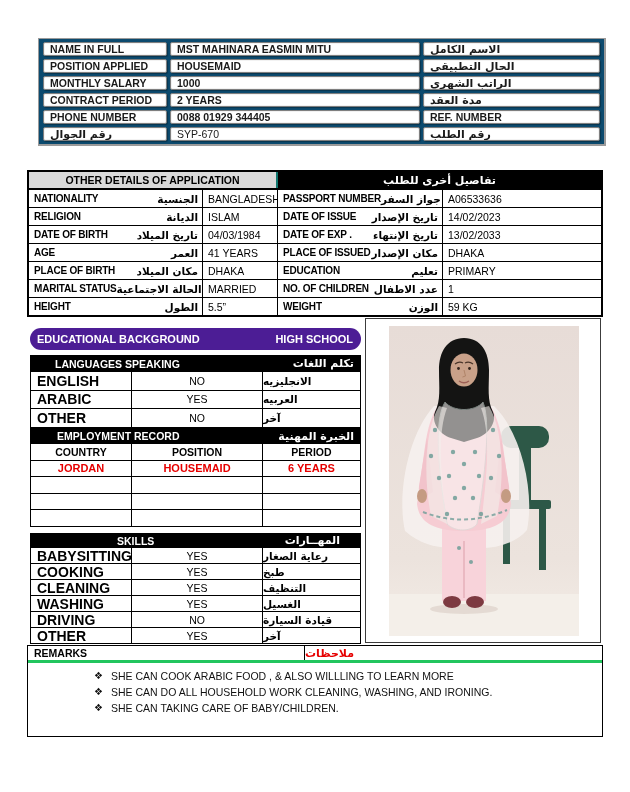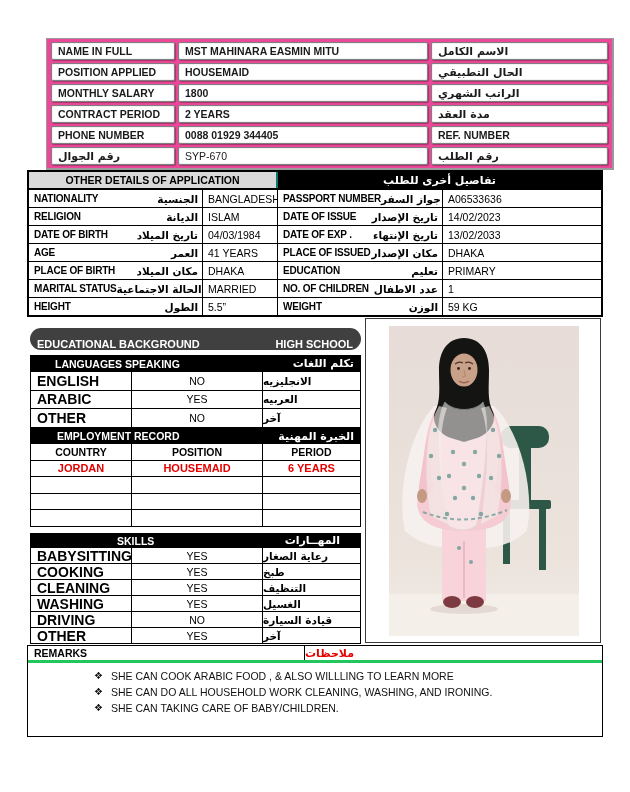--- a/index.html
+++ b/index.html
@@ -2,23 +2,23 @@
 <html><head>
 <meta charset="utf-8">
 <style>
   * { margin:0; padding:0; box-sizing:border-box; }
   html,body { background:#fff; }
   body { font-family:"Liberation Sans","DejaVu Sans",sans-serif; }
   .page { position:relative; width:630px; height:792px; background:#ffffff; overflow:hidden; }
   .ar { font-family:"DejaVu Sans",sans-serif; direction:rtl; }
 
   
-  .t1wrap { position:absolute; left:46px; top:38px; width:568px; height:132px;
+  .t1wrap { position:absolute; left:38px; top:38px; width:568px; height:108px;
             border:1px solid #9a9a9a; border-right-width:2px; border-bottom-width:2px;
-            padding:3px 4px; background:#ec4899; }
+            padding:3px 4px; background:#0c4a6e; }
   .t1grid { display:grid; width:100%; height:100%;
             grid-template-columns:124px 250px 1fr; grid-auto-rows:1fr; gap:3px; }
   .t1cell { background:#fff; border:1px solid #7f7f7f; border-radius:2px;
             box-shadow:1px 1px 1px rgba(0,0,0,.3), inset 0 0 0 1px #f2f2f2;
             display:flex; align-items:center; padding:0 6px;
             font-size:10.5px; font-weight:bold; color:#1a1a1a; white-space:nowrap; overflow:hidden;}
   .t1cell.arc { justify-content:flex-end; font-size:11px; }
   .t1cell.plain { font-weight:normal; }
 
   
@@ -34,21 +34,21 @@
                 font-size:10px; font-weight:bold; white-space:nowrap; overflow:hidden; }
   .t2row .lab .en { letter-spacing:-0.2px; }
   .t2row .lab .ar { font-size:10.5px; }
   .t2row .val { display:flex; align-items:center; padding-left:5px; font-size:10.5px; white-space:nowrap; overflow:hidden;}
   .c1 { width:174px; border-right:1px solid #000; }
   .c2 { width:75px;  border-right:1px solid #000; }
   .c3 { width:165px; border-right:1px solid #000; }
   .c4 { flex:1; }
 
   
-  .bar { position:absolute; background:#404040; color:#fff; display:flex; align-items:flex-end;
+  .bar { position:absolute; background:#4c1d95; color:#fff; display:flex; align-items:center;
          font-weight:bold;border-radius:11px; }
   .bar .bt { white-space:nowrap; }
 
   
   .stbl { position:absolute; left:30px; width:331px; border:1.5px solid #000; background:#fff; }
   .shead { display:flex; align-items:center; height:15px; background:#000; color:#fff;
            font-weight:bold; font-size:10.5px; }
   .srow { display:flex; border-top:1px solid #000; }
   .srow > div { display:flex; align-items:center; overflow:hidden; white-space:nowrap; }
   .sc1 { width:101px; border-right:1px solid #000; padding-left:6px; font-size:14px; font-weight:bold; }
@@ -90,21 +90,21 @@
     <div class="t1grid">
       <div class="t1cell">NAME IN FULL</div>
       <div class="t1cell">MST MAHINARA EASMIN MITU</div>
       <div class="t1cell arc ar">الاسم الكامل</div>
 
       <div class="t1cell">POSITION APPLIED</div>
       <div class="t1cell">HOUSEMAID</div>
       <div class="t1cell arc ar">الحال التطبيقي</div>
 
       <div class="t1cell">MONTHLY SALARY</div>
-      <div class="t1cell">1800</div>
+      <div class="t1cell">1000</div>
       <div class="t1cell arc ar">الراتب الشهري</div>
 
       <div class="t1cell">CONTRACT PERIOD</div>
       <div class="t1cell">2 YEARS</div>
       <div class="t1cell arc ar">مدة العقد</div>
 
       <div class="t1cell">PHONE NUMBER</div>
       <div class="t1cell">0088 01929 344405</div>
       <div class="t1cell">REF. NUMBER</div>
 

